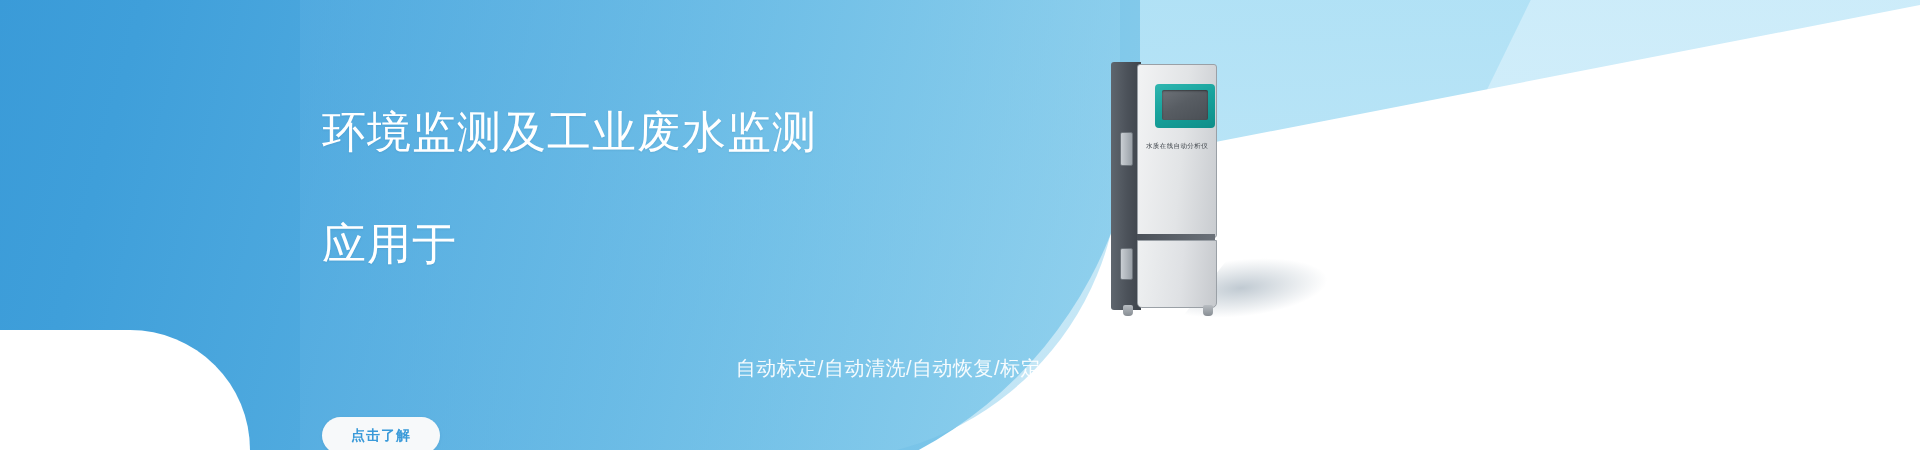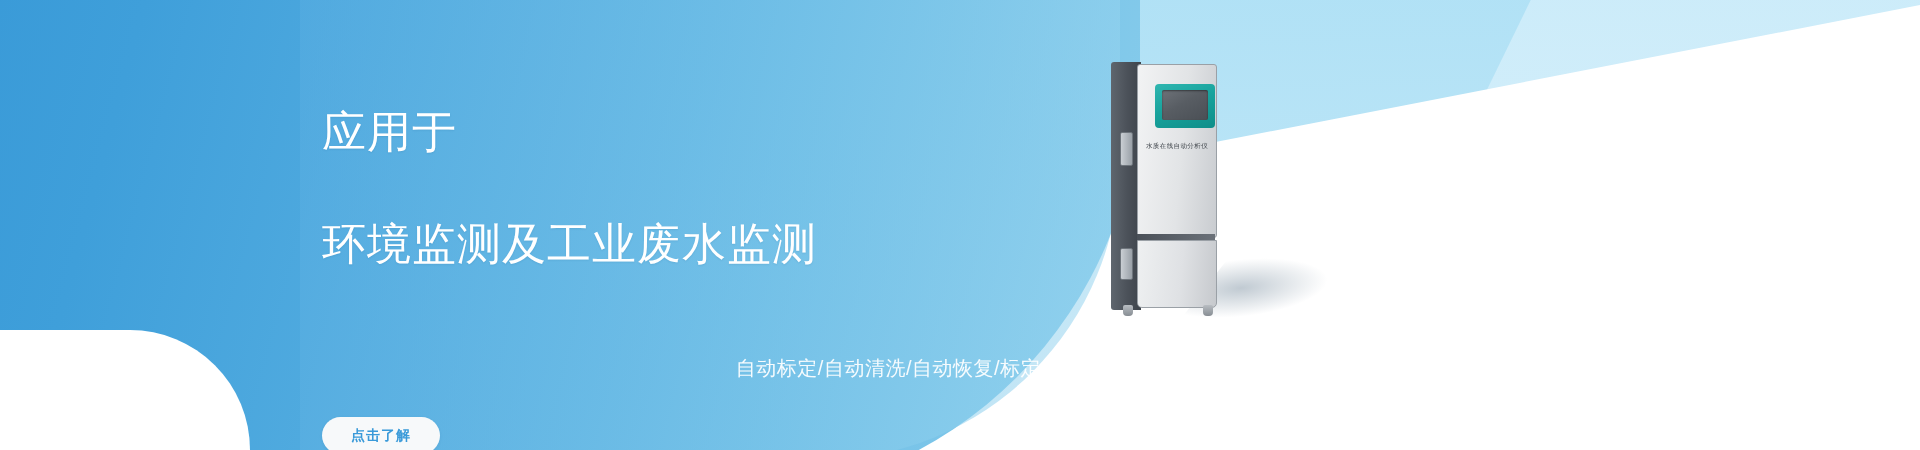--- a/index.html
+++ b/index.html
@@ -170,22 +170,22 @@
   <div class="wedge-a"></div>
   <div class="wedge-b"></div>
   <div class="wedge-c"></div>
   <div class="white-sweep"></div>
   <div class="blue-blob"></div>
   <div class="blue-blob2"></div>
   <div class="corner-white"></div>
 
   <div class="copy">
     <div class="headline">
+      <span class="line">环境监测及工业废水监测</span>
       <span class="line">应用于</span>
-      <span class="line">环境监测及工业废水监测</span>
     </div>
     <div class="subtitle">自动标定/自动清洗/自动恢复/标定核查</div>
     <button class="cta" type="button">点击了解</button>
   </div>
 
   <div class="instrument">
     <div class="inst-shadow"></div>
     <div class="inst-left"></div>
     <div class="inst-body"></div>
     <div class="screen-bezel"></div>

